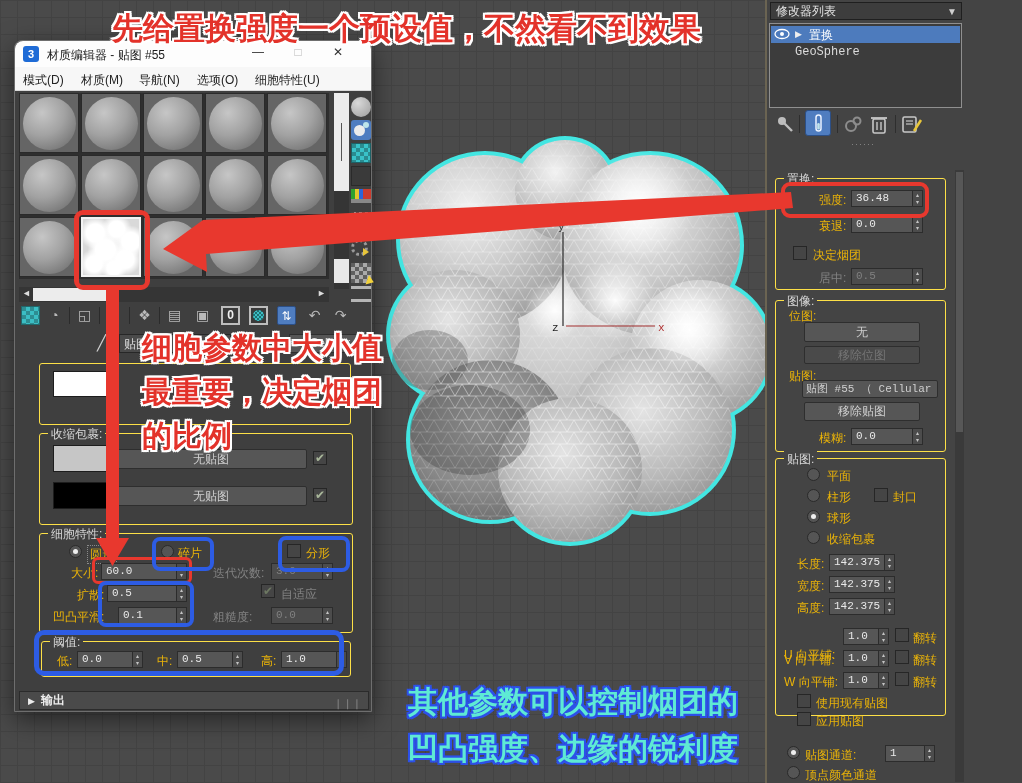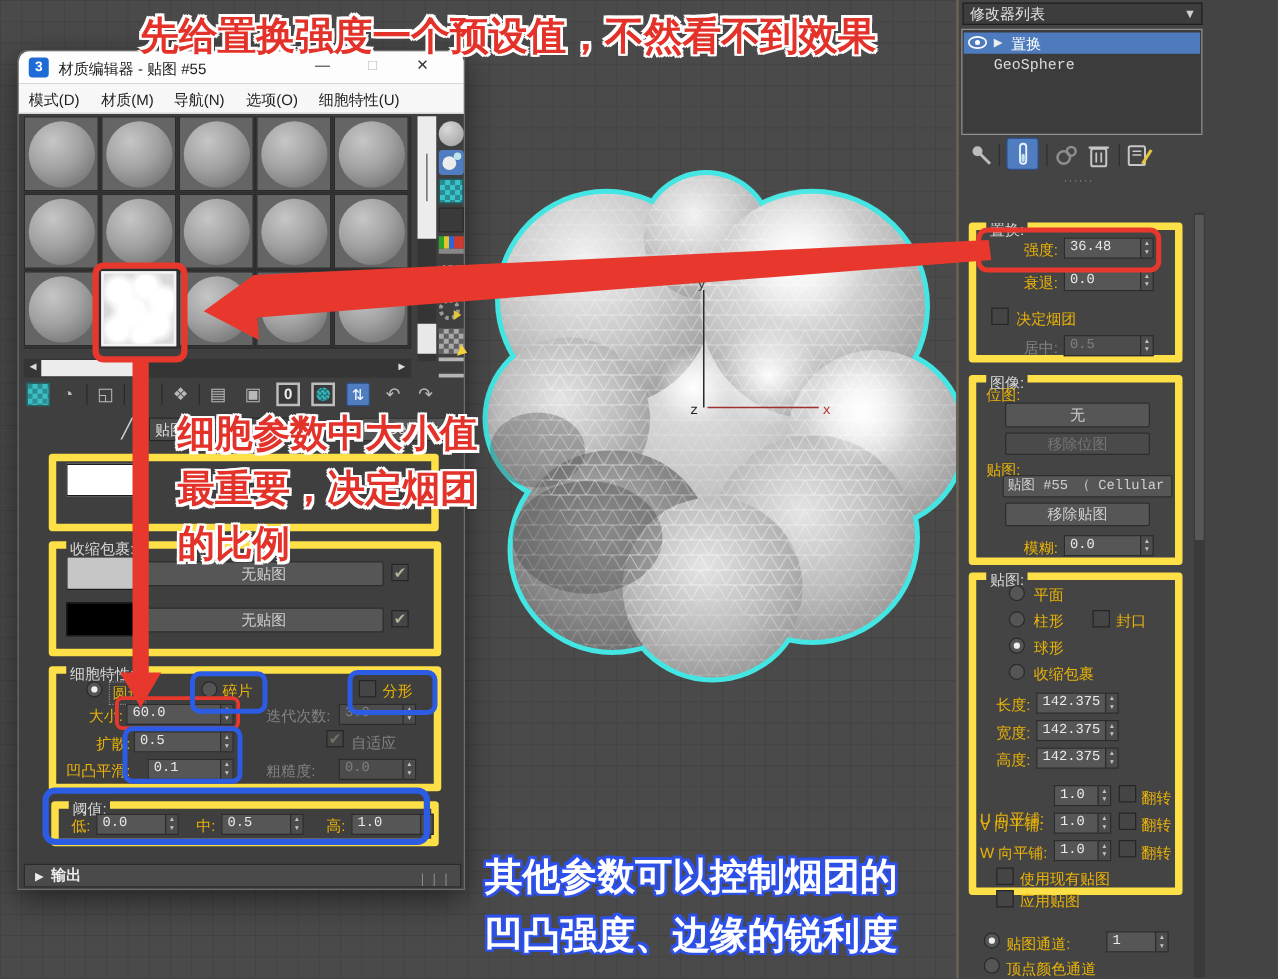--- a/index.html
+++ b/index.html
@@ -36,21 +36,21 @@
   .tool-blue { position:absolute; left:38px; top:-2px; width:26px; height:26px; background:#4f7dc0;
     border:1px solid #2c4f86; border-radius:3px; }
   .dotsgrip { position:absolute; left:84px; top:139px; color:#8a8a8a; font-size:9px; letter-spacing:1px; }
   .rollout { position:absolute; left:2px; top:149px; width:194px; height:18px; background:#4e4e4e;
     border:1px solid #2d2d2d; color:#ececec; font-weight:bold; line-height:16px; padding-left:6px; }
   .rollout .tri { color:#cfcfcf; font-size:9px; margin-right:5px; }
   .rollout .grip { position:absolute; right:4px; top:4px; width:9px; height:9px; background:#3a3a3a; }
   .pscroll { position:absolute; left:188px; top:170px; width:9px; height:612px; background:#3a3a3a; }
   .pscroll .thumb { position:absolute; left:1px; top:2px; width:7px; height:260px; background:#575757; }
 
-  .grp { position:absolute; border:6px solid #fde047; border-radius:3px; }
+  .grp { position:absolute; border:1px solid #fde047; border-radius:3px; }
   .glabel { position:absolute; top:-8px; left:8px; background:#444; padding:0 3px; color:#d8d8d8; }
   .me .glabel { background:#3f3f3f; }
 
   .lbl { position:absolute; color:#eab308; white-space:nowrap; }
   .dis { color:#828282 !important; }
 
   .spin { position:absolute; height:17px; display:flex; }
   .spin .fld { background:#565656; border:1px solid #2c2c2c; border-right:none; color:#e9e9e9;
     flex:1 1 auto; padding:1px 0 0 4px; overflow:hidden; white-space:nowrap;
     font-family:"Liberation Mono","DejaVu Sans Mono",monospace; font-size:11px; }
@@ -148,22 +148,22 @@
 
   
   .ann-box { position:absolute; z-index:6; border-radius:9px; }
   .red-box { border:5px solid #e8382e; }
   .red-box-thin { border:3px solid #e8382e; border-radius:6px; }
   .blue-box { border:4px solid #2d5ce4; border-radius:8px; }
   #arrows { position:absolute; left:0; top:0; z-index:7; pointer-events:none; }
   .ann-text { position:absolute; z-index:8; font-weight:bold; white-space:pre; }
   .red-text { color:#e3322a;
     text-shadow:-2px -2px 0 #fff,2px -2px 0 #fff,-2px 2px 0 #fff,2px 2px 0 #fff,-2px 0 0 #fff,2px 0 0 #fff,0 -2px 0 #fff,0 2px 0 #fff; }
-  .white-text { color:#ffffff;
-    text-shadow:-2px -2px 0 #2d50e8,2px -2px 0 #2d50e8,-2px 2px 0 #2d50e8,2px 2px 0 #2d50e8,-2px 0 0 #2d50e8,2px 0 0 #2d50e8,0 -2px 0 #2d50e8,0 2px 0 #2d50e8; }
+  .white-text { color:#5eead4;
+    text-shadow:-2px -2px 0 #2d50e8,2px -2px 0 #2d50e8,-2px 2px 0 #2d50e8,2px 2px 0 #2d50e8,-2px 0 0 #2d50e8,2px 0 0 #2d50e8,0 -2px 0 #2d50e8,0 2px 0 #2d50e8;margin-left:20px; }
 </style>
 </head>
 <body>
 
 <svg id="cloud-svg" width="1022" height="783" viewBox="0 0 1022 783">
   <defs>
     <radialGradient id="gA" cx="40%" cy="32%" r="75%">
       <stop offset="0%" stop-color="#f2f2f2"></stop>
         <stop offset="50%" stop-color="#cbcbcb"></stop>
         <stop offset="100%" stop-color="#9a9a9a"></stop>

